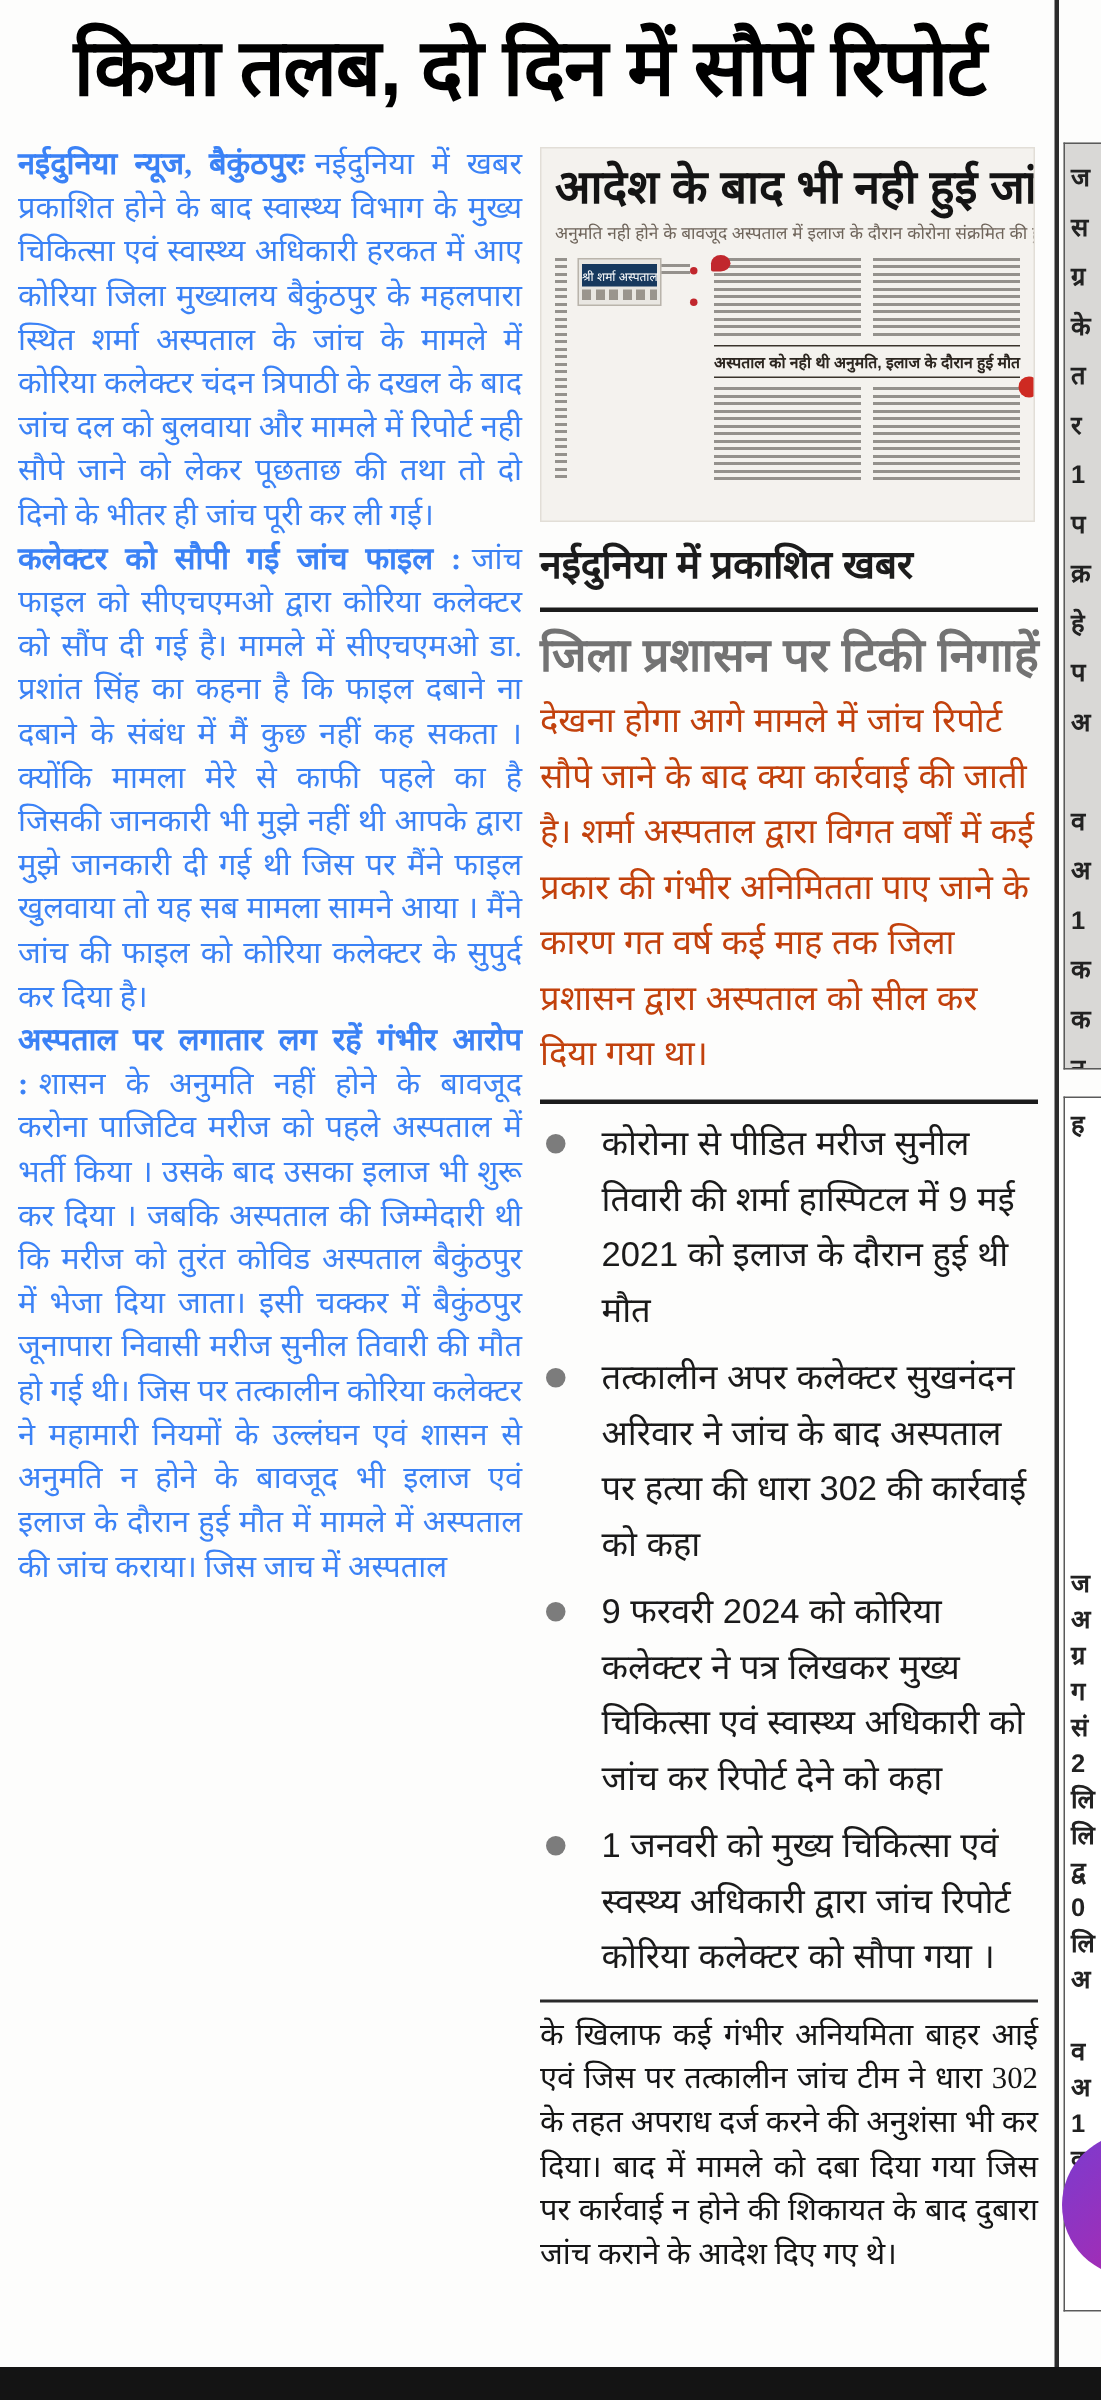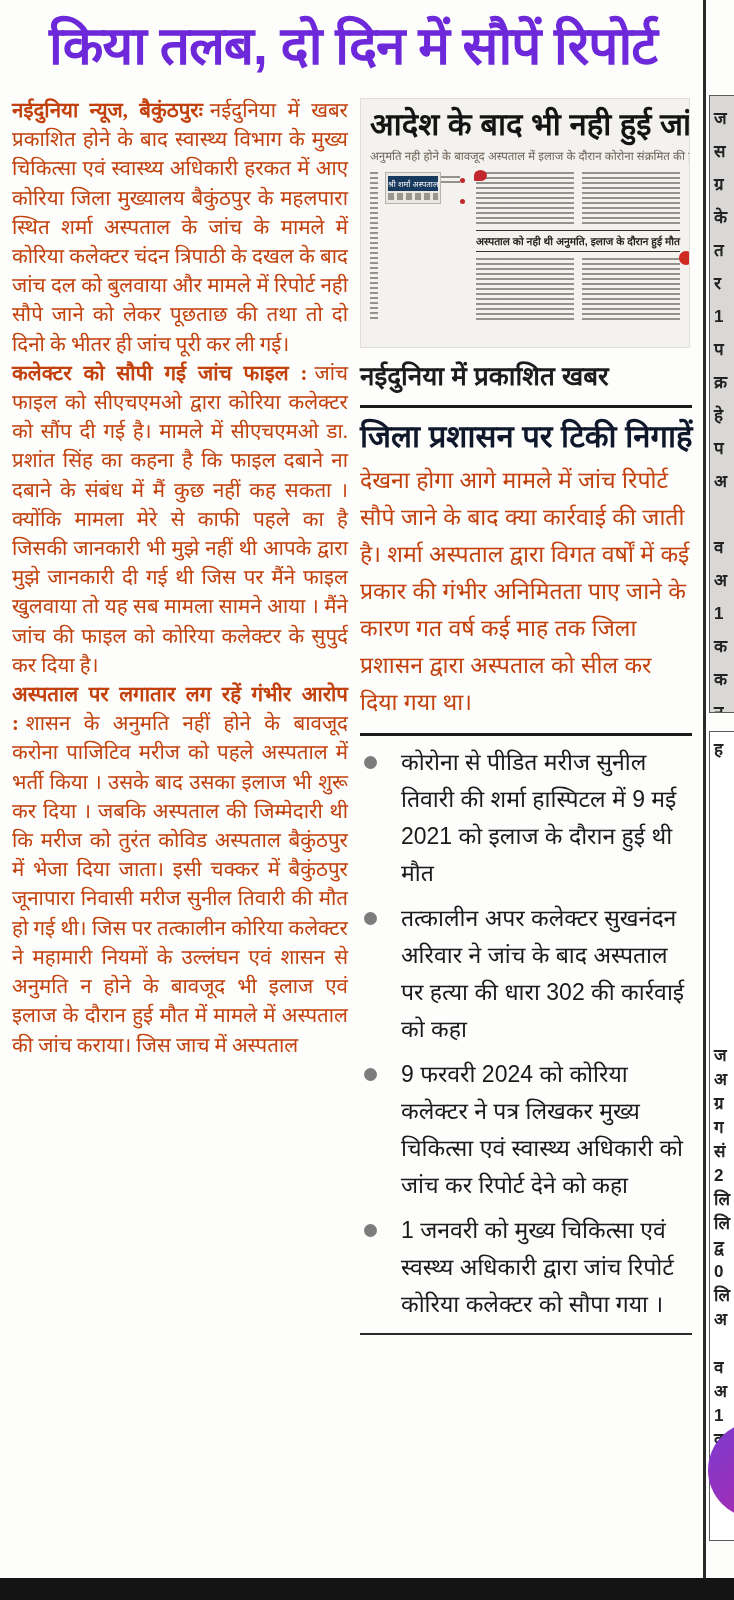--- a/index.html
+++ b/index.html
@@ -6,28 +6,28 @@
   html,body { background:#ffffff; }
   .page {
     position:relative; width:734px; height:1600px; overflow:hidden;
     background:#fdfdfc; font-family:"Liberation Serif", serif; color:#111;
   }
 
   
   .headline {
     position:absolute; left:6px; top:4px; width:694px; text-align:center;
     font-family:"Liberation Sans", sans-serif;
-    font-size:53px; font-weight:700; letter-spacing:-1px; color:#6d28d9;
+    font-size:53px; font-weight:700; letter-spacing:-1px; color:#000000;
     line-height:84px; white-space:nowrap;
   }
 
   
   .col-left {
     position:absolute; left:12px; top:96px; width:336px;
-    font-size:20.5px; line-height:29.2px; text-align:justify; color:#c2410c;
+    font-size:20.5px; line-height:29.2px; text-align:justify; color:#3b82f6;
   }
   .col-left p { margin:0; }
   .lead { font-weight:700; margin-right:7px; }
 
   
   .col-right { position:absolute; left:360px; top:98px; width:332px; }
 
   
   .clipping {
     width:330px; height:250px; background:#f4f2ee; border:1px solid #e2ded7;
@@ -79,21 +79,21 @@
   .clip-caption {
     margin-top:9px; font-family:"Liberation Sans", sans-serif;
     font-size:26px; font-weight:600; color:#1c1c1c;
   }
 
   .rule { height:3px; background:#1c1c1c; margin-top:12px; }
   .rule-thin { height:2px; background:#2a2a2a; margin-top:10px; }
 
   .sec-heading {
     margin-top:8px; font-family:"Liberation Sans", sans-serif;
-    font-size:31px; font-weight:700; color:#0f172a; line-height:42px; white-space:nowrap;
+    font-size:31px; font-weight:700; color:#737373; line-height:42px; white-space:nowrap;
   }
   .sec-text {
     margin-top:4px; font-family:"Liberation Sans", sans-serif;
     font-size:23px; line-height:37px; color:#c2410c;
   }
 
   .fact-list { list-style:none; margin-top:8px; }
   .fact-item { display:flex; gap:24px; margin-bottom:8px; }
   .fact-dot { flex:none; width:13px; height:13px; border-radius:50%; background:#7c7c7c; margin-top:12px; margin-left:4px; }
   .fact-text { font-family:"Liberation Sans", sans-serif; font-size:23px; line-height:37px; color:#1a1a1a; }
@@ -199,20 +199,21 @@
         <span class="fact-dot"></span>
         <span class="fact-text">9 फरवरी 2024 को कोरिया कलेक्टर ने पत्र लिखकर मुख्य चिकित्सा एवं स्वास्थ्य अधिकारी को जांच कर रिपोर्ट देने को कहा</span>
       </li>
       <li class="fact-item">
         <span class="fact-dot"></span>
         <span class="fact-text">1 जनवरी को मुख्य चिकित्सा एवं स्वस्थ्य अधिकारी द्वारा जांच रिपोर्ट कोरिया कलेक्टर को सौपा गया ।</span>
       </li>
     </ul>
 
     <div class="rule-thin"></div>
+    <p class="continuation">के खिलाफ कई गंभीर अनियमिता बाहर आई एवं जिस पर तत्कालीन जांच टीम ने धारा 302 के तहत अपराध दर्ज करने की अनुशंसा भी कर दिया। बाद में मामले को दबा दिया गया जिस पर कार्रवाई न होने की शिकायत के बाद दुबारा जांच कराने के आदेश दिए गए थे।</p>
   </div>
 
   <div class="v-divider"></div>
   <div class="edge-box edge-box-top">ज
 स
 ग्र
 के
 त
 र
 1

